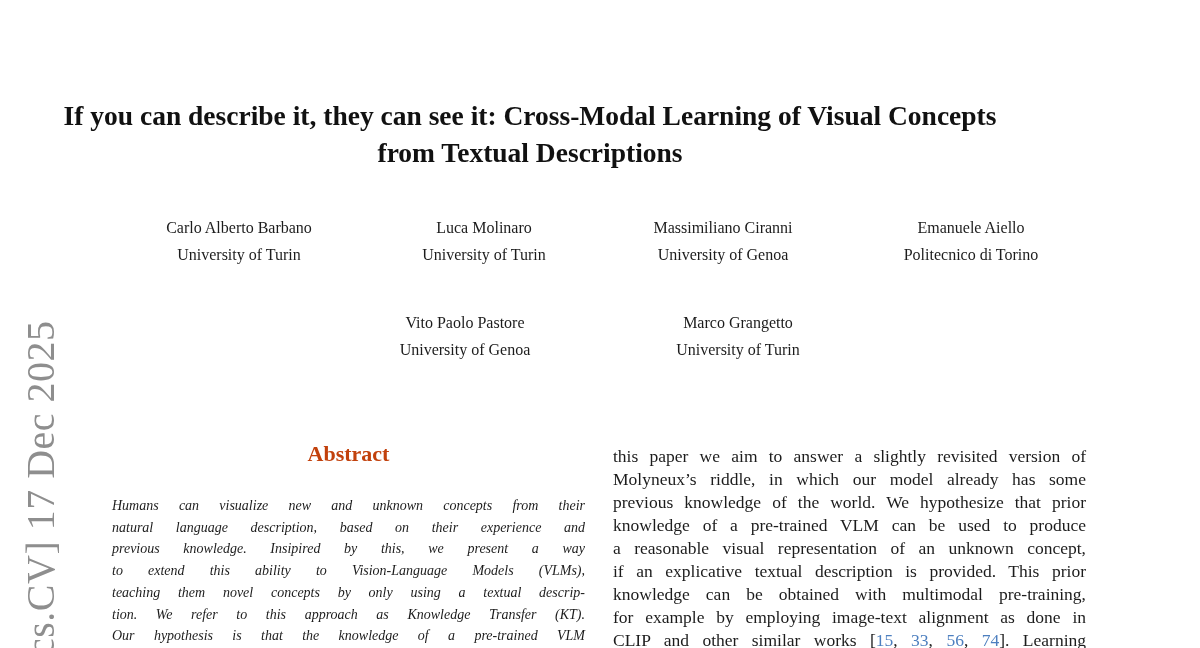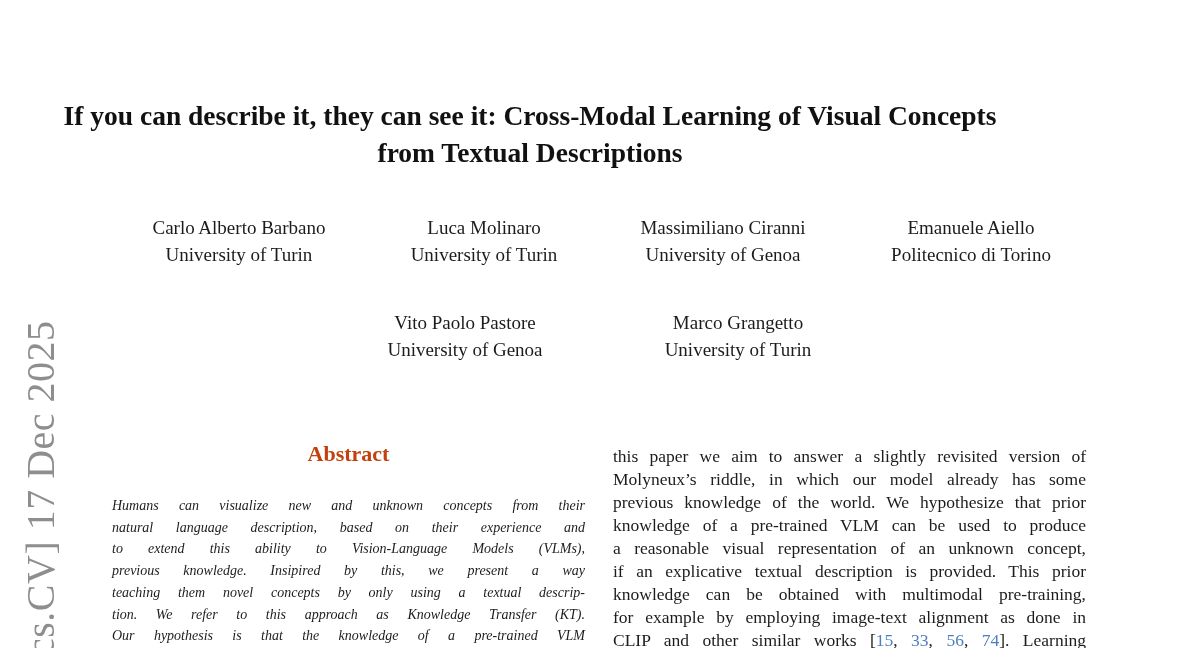--- a/index.html
+++ b/index.html
@@ -34,21 +34,21 @@
     font-weight:bold;
     font-size:27.5px;
     line-height:37px;
     color:#111111;
   }
 
   .author {
     position:absolute;
     transform:translateX(-50%);
     text-align:center;
-    font-size:19px;
+    font-size:16px;
     line-height:27px;
     white-space:nowrap;
   }
 
   .abstract-heading {
     position:absolute;
     left:112px;
     top:441px;
     width:473px;
     text-align:center;
@@ -121,22 +121,22 @@
 <div class="author" style="left:738px; top:309px;">
   <div>Marco Grangetto</div>
   <div>University of Turin</div>
 </div>
 
 <div class="abstract-heading">Abstract</div>
 
 <div class="left-col">
   <div class="jline">Humans can visualize new and unknown concepts from their</div>
   <div class="jline">natural language description, based on their experience and</div>
+  <div class="jline">previous knowledge.  Insipired by this, we present a way</div>
   <div class="jline">to extend this ability to Vision-Language Models (VLMs),</div>
-  <div class="jline">previous knowledge.  Insipired by this, we present a way</div>
   <div class="jline">teaching them novel concepts by only using a textual descrip-</div>
   <div class="jline">tion. We refer to this approach as Knowledge Transfer (KT).</div>
   <div class="jline">Our hypothesis is that the knowledge of a pre-trained VLM</div>
 </div>
 
 <div class="right-col">
   <div class="jline">this paper we aim to answer a slightly revisited version of</div>
   <div class="jline">Molyneux’s riddle, in which our model already has some</div>
   <div class="jline">previous knowledge of the world. We hypothesize that prior</div>
   <div class="jline">knowledge of a pre-trained VLM can be used to produce</div>

